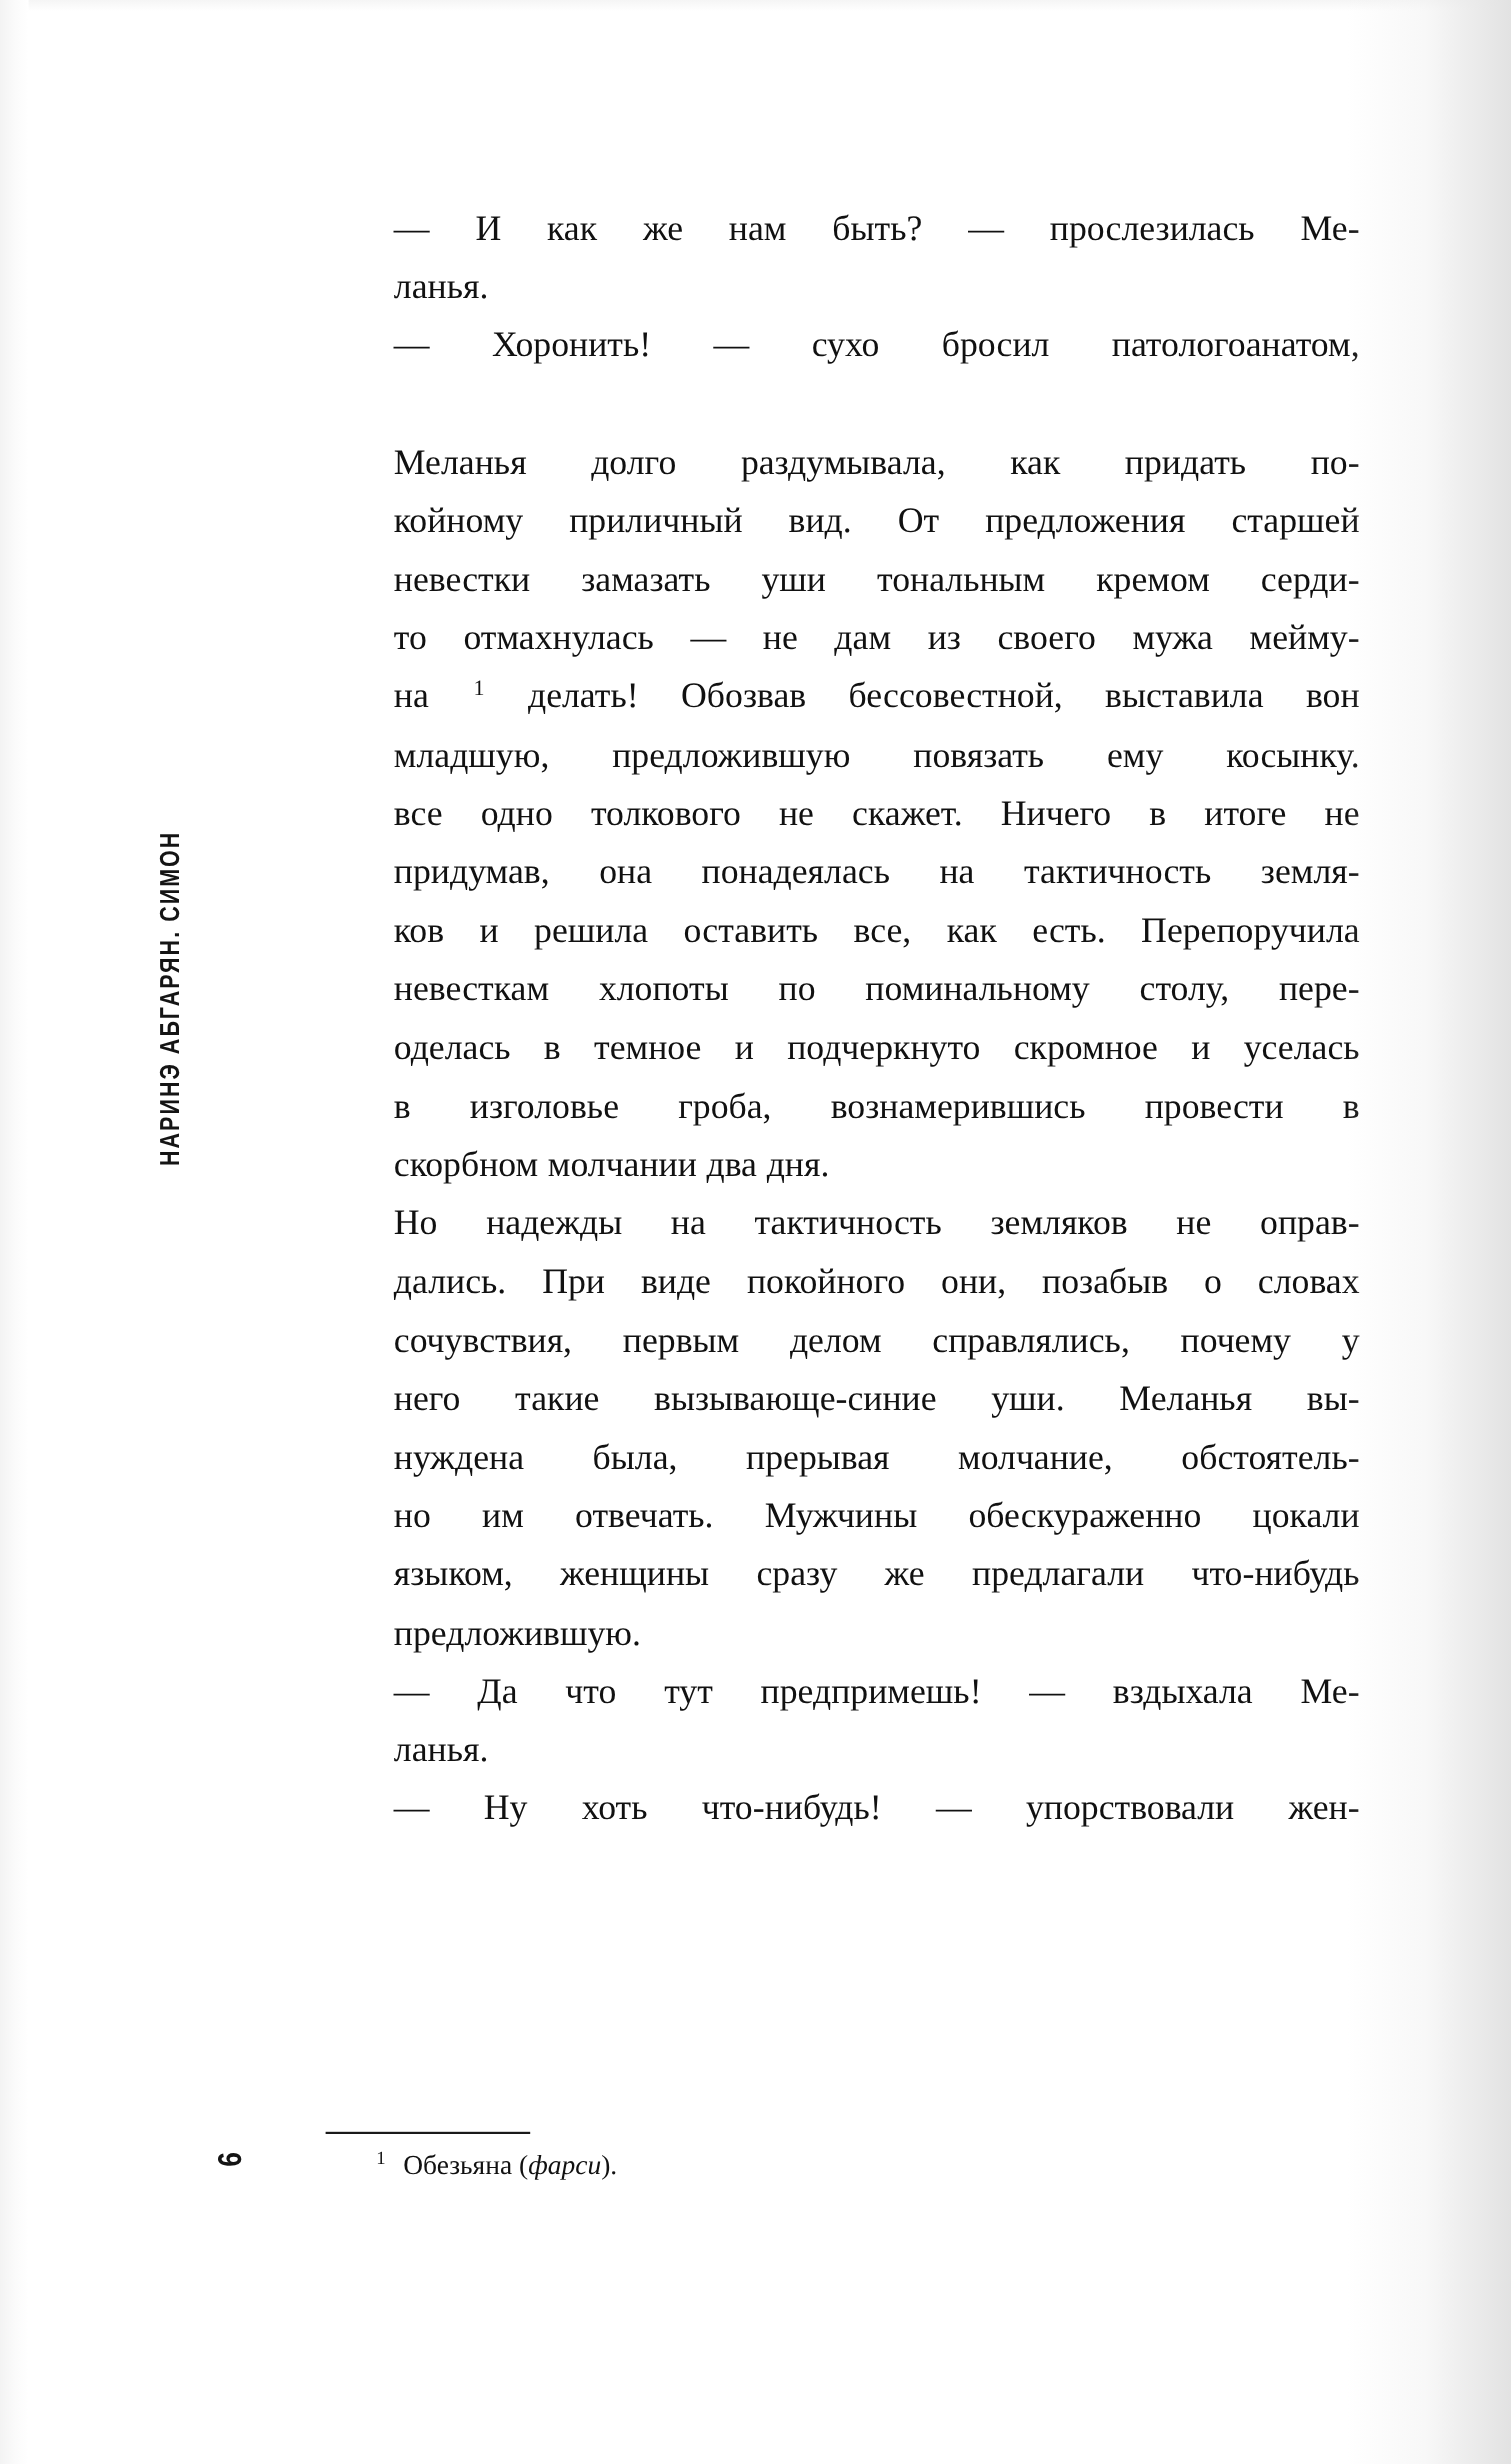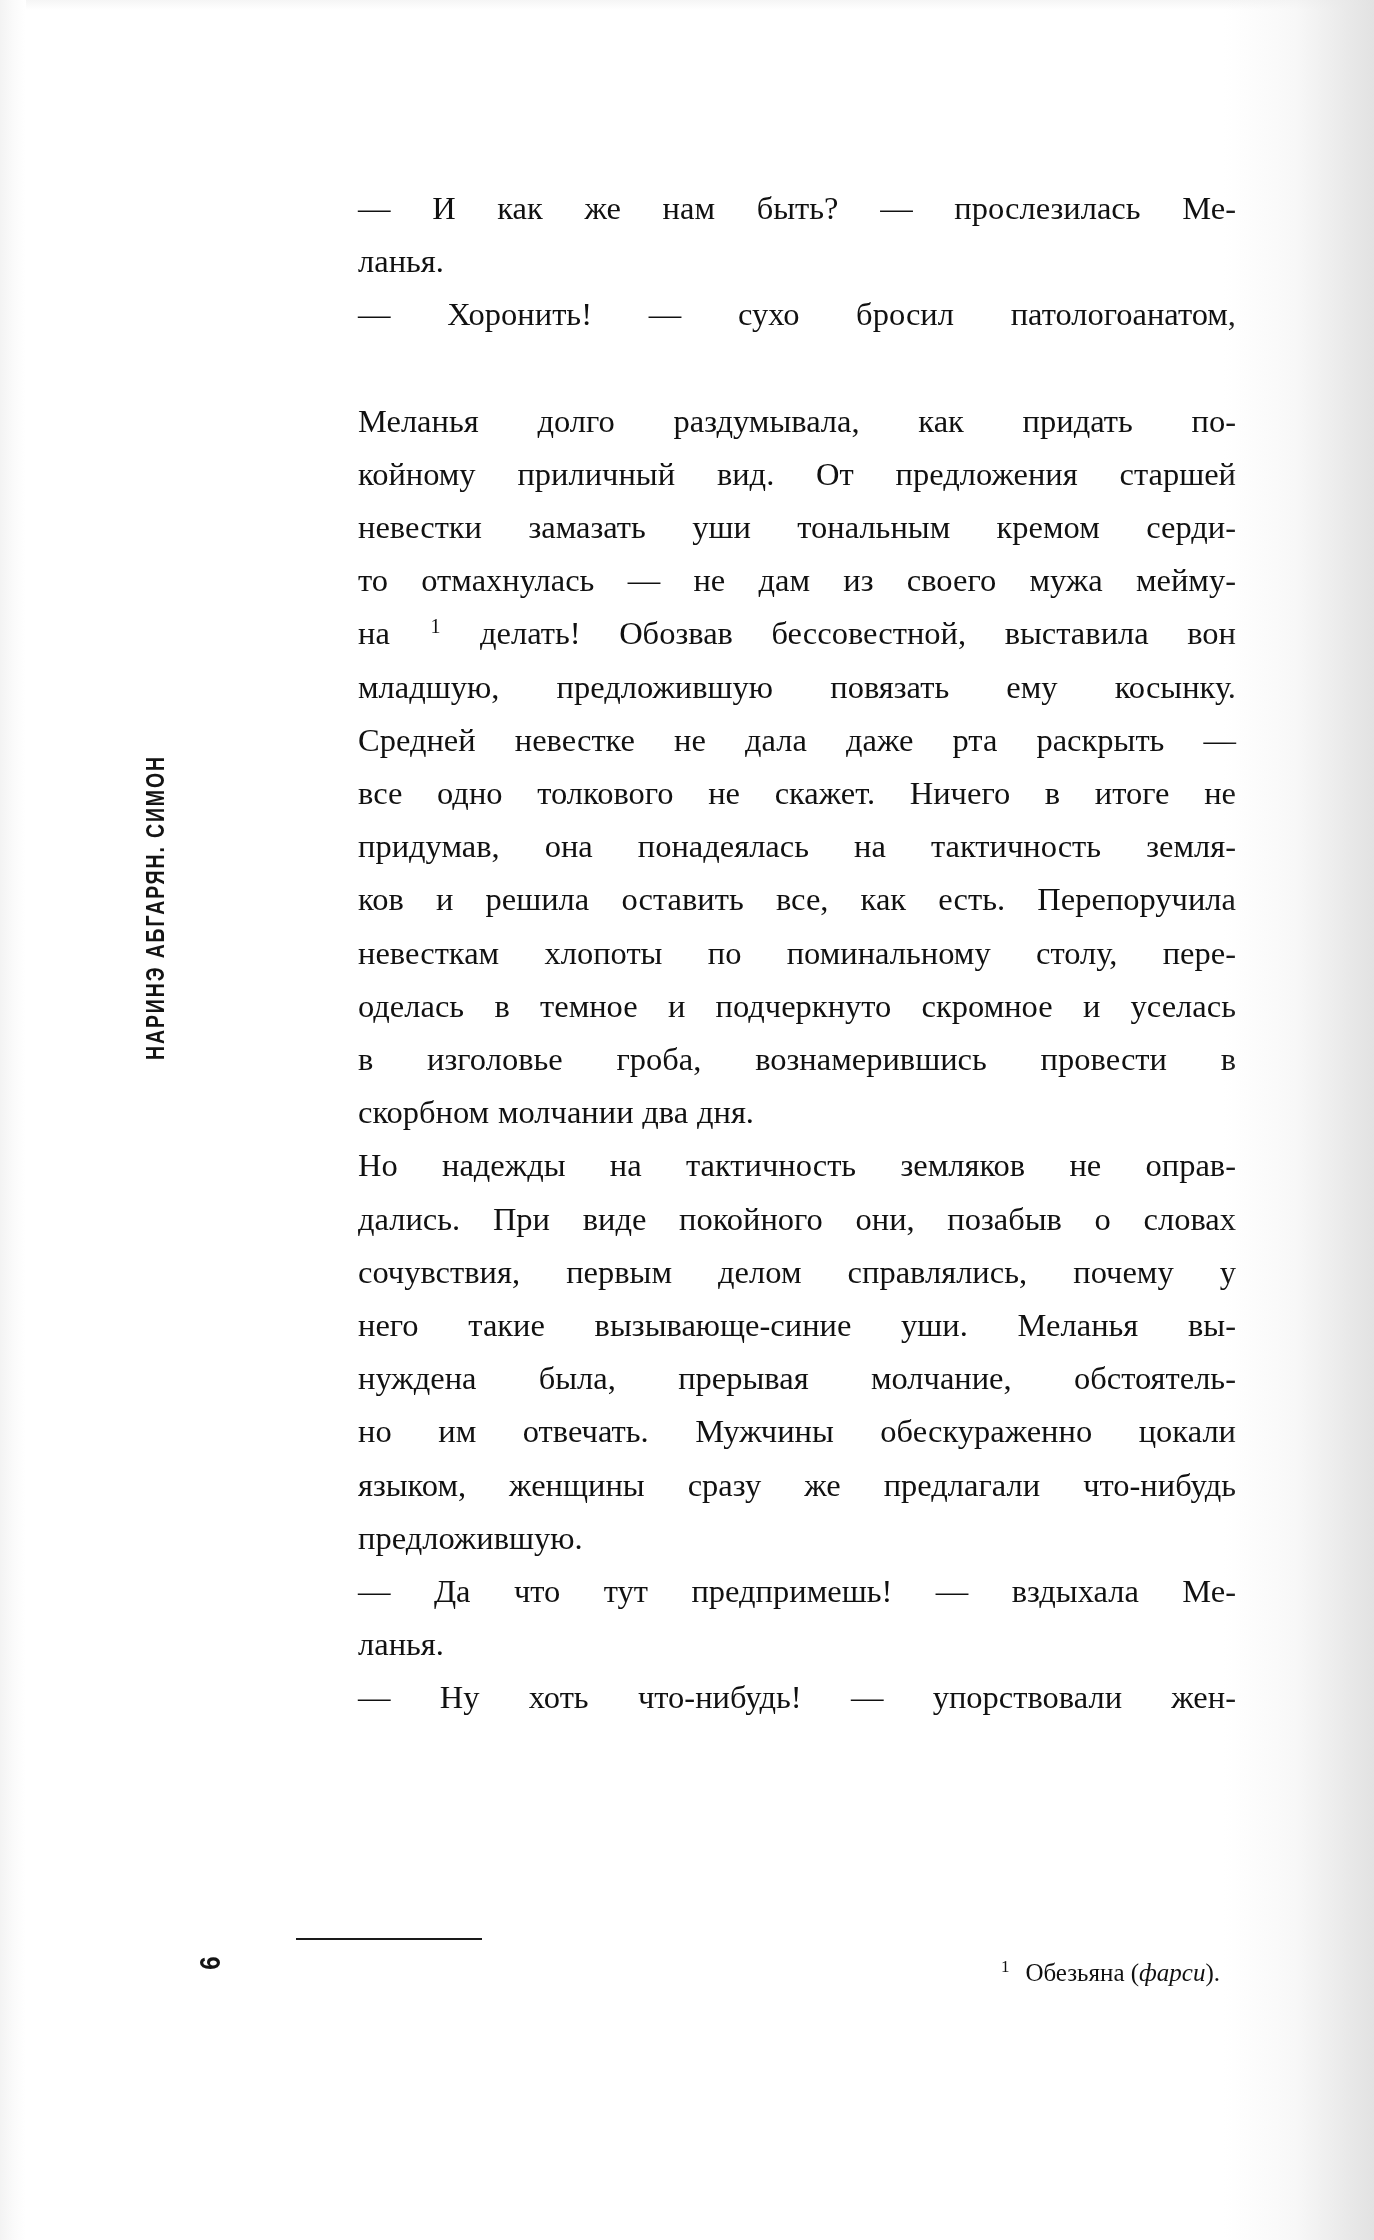--- a/index.html
+++ b/index.html
@@ -138,22 +138,21 @@
   #footnote-rule {
     width: 186px;
     height: 2px;
     background: #1a1a1a;
     margin: 0 0 12px 0;
   }
   #footnote-text {
     font-size: 25px;
     line-height: 34px;
     text-indent: 46px;
-    margin: 16px;
-    text-align: right;
+    margin: 0;
   }
   #footnote-text .fn-num {
     font-size: 17px;
     vertical-align: super;
     line-height: 0;
     padding-right: 16px;
   }
   #footnote-text .it { font-style: italic; }
 </style>
 </head>
@@ -179,21 +178,20 @@
       <p class="para indent">
         <span class="ln j">—  Хоронить!  —  сухо бросил патологоанатом,</span>
       </p>
       <p class="para indent gap-before">
         <span class="ln j">Меланья долго раздумывала, как придать по-</span>
         <span class="ln j">койному приличный вид. От предложения старшей</span>
         <span class="ln j">невестки замазать уши тональным кремом серди-</span>
         <span class="ln j">то отмахнулась  —  не дам из своего мужа мейму-</span>
         <span class="ln j">на <span class="fn-ref">1</span> делать! Обозвав бессовестной, выставила вон</span>
         <span class="ln j">младшую, предложившую повязать ему косынку.</span>
-        <span class="ln j">Средней невестке не дала даже рта раскрыть  —</span>
         <span class="ln j">все одно толкового не скажет. Ничего в итоге не</span>
         <span class="ln j">придумав, она понадеялась на тактичность земля-</span>
         <span class="ln j">ков и решила оставить все, как есть. Перепоручила</span>
         <span class="ln j">невесткам хлопоты по поминальному столу, пере-</span>
         <span class="ln j">оделась в темное и подчеркнуто скромное и уселась</span>
         <span class="ln j">в изголовье гроба, вознамерившись провести в</span>
         <span class="ln last">скорбном молчании два дня.</span>
       </p>
       <p class="para indent">
         <span class="ln j">Но надежды на тактичность земляков не оправ-</span>

